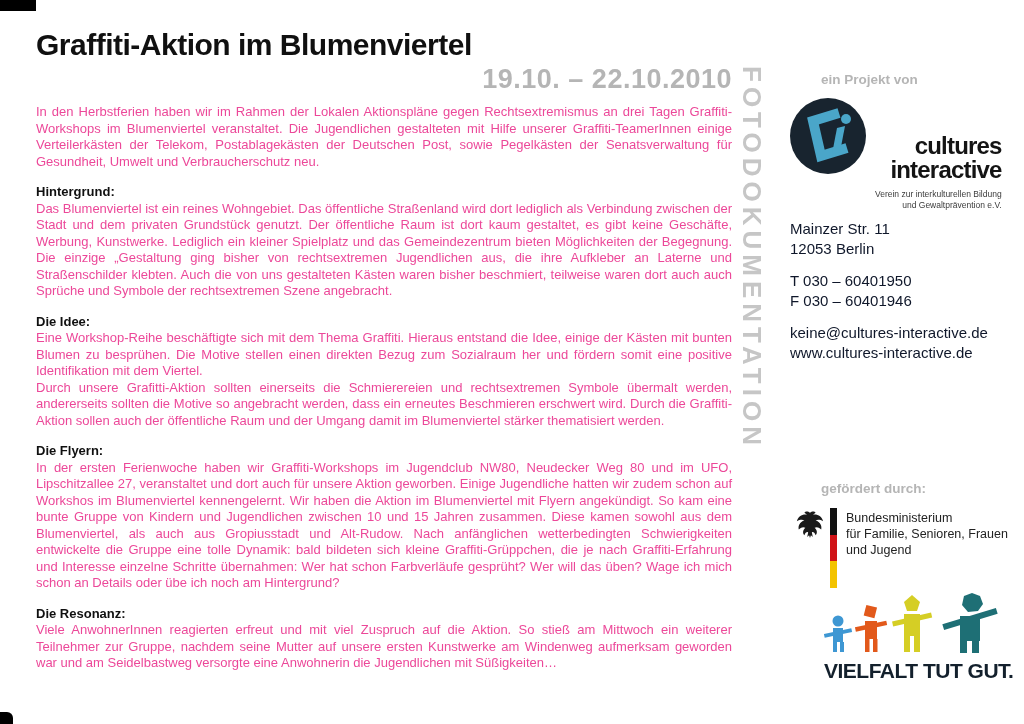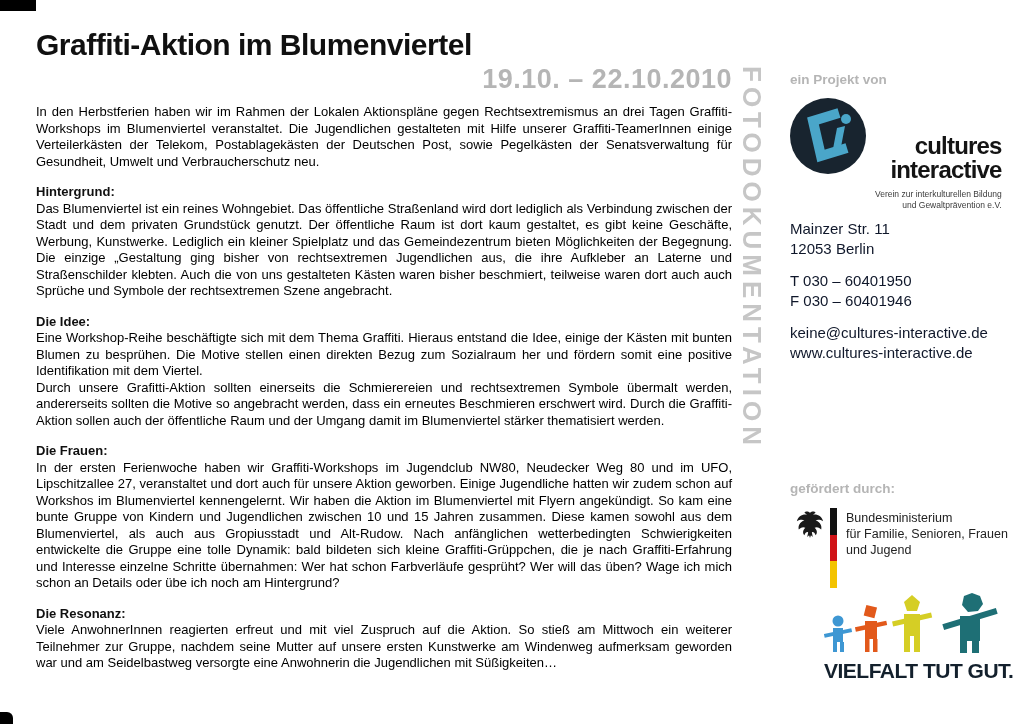--- a/index.html
+++ b/index.html
@@ -12,31 +12,31 @@
   .crop-mark.bl{left:0;top:712px;width:13px;height:12px;border-radius:0 6px 0 0;}
 
   
   .main{position:absolute;left:36px;top:28px;width:696px;}
   .page-title{font-size:30px;font-weight:bold;color:#101010;margin:0;letter-spacing:-0.5px;}
   .date-range{text-align:right;font-size:27px;font-weight:bold;color:#b5b5b5;margin-top:2px;letter-spacing:0.5px;}
   .body-text{margin-top:9px;}
   .body-text section{margin-top:14px;}
   .body-text section.first{margin-top:4px;}
   .sec-heading{font-size:13px;font-weight:bold;line-height:16.5px;color:#101010;}
-  .para{font-size:13px;line-height:16.5px;text-align:justify;margin:0;color:#000000;}
+  .para{font-size:13px;line-height:16.5px;text-align:justify;margin:0;color:#ec4899;}
 
   
   .watermark{
     position:absolute;left:736px;top:66px;height:420px;
     writing-mode:vertical-rl;font-size:26px;font-weight:bold;color:#c6c6c6;letter-spacing:5px;
   }
 
   
   .sidebar-top{position:absolute;left:790px;top:72px;width:222px;}
-  .muted-label{font-size:13.5px;font-weight:bold;color:#b5b5b5;}
+  .muted-label{font-size:13.5px;font-weight:bold;color:#b5b5b5;margin-left:31px;}
   .ci-row{display:flex;margin-top:11px;text-align:right;}
   .ci-circle{width:76px;height:76px;border-radius:50%;background:#18242f;flex:0 0 auto;position:relative;}
   .ci-circle svg{position:absolute;left:0;top:0;}
   .ci-textblock{margin-left:9px;margin-top:36px;}
   .ci-name{font-size:24px;font-weight:bold;line-height:24px;color:#141414;letter-spacing:-0.8px;}
   .ci-sub{font-size:8.5px;line-height:11px;color:#3b3b3b;margin-top:7px;}
   .contact{font-size:15px;font-weight:normal;line-height:20px;color:#0f172a;}
   .contact.addr{margin-top:8px;}
   .contact.phones{margin-top:12px;}
   .contact.links{margin-top:12px;}
@@ -74,21 +74,21 @@
       <p class="para">Das Blumenviertel ist ein reines Wohngebiet. Das öffentliche Straßenland wird dort lediglich als Verbindung zwischen der Stadt und dem privaten Grundstück genutzt. Der öffentliche Raum ist dort kaum gestaltet, es gibt keine Geschäfte, Werbung, Kunstwerke. Lediglich ein kleiner Spielplatz und das Gemeindezentrum bieten Möglichkeiten der Begegnung. Die einzige „Gestaltung ging bisher von rechtsextremen Jugendlichen aus, die ihre Aufkleber an Laterne und Straßenschilder klebten. Auch die von uns gestalteten Kästen waren bisher beschmiert, teilweise waren dort auch auch Sprüche und Symbole der rechtsextremen Szene angebracht.</p>
     </section>
 
     <section>
       <div class="sec-heading">Die Idee:</div>
       <p class="para">Eine Workshop-Reihe beschäftigte sich mit dem Thema Graffiti. Hieraus entstand die Idee, einige der Kästen mit bunten Blumen zu besprühen. Die Motive stellen einen direkten Bezug zum Sozialraum her und fördern somit eine positive Identifikation mit dem Viertel.</p>
       <p class="para">Durch unsere Grafitti-Aktion sollten einerseits die Schmierereien und rechtsextremen Symbole übermalt werden, andererseits sollten die Motive so angebracht werden, dass ein erneutes Beschmieren erschwert wird. Durch die Graffiti-Aktion sollen auch der öffentliche Raum und der Umgang damit im Blumenviertel stärker thematisiert werden.</p>
     </section>
 
     <section>
-      <div class="sec-heading">Die Frauen:</div>
+      <div class="sec-heading">Die Flyern:</div>
       <p class="para">In der ersten Ferienwoche haben wir Graffiti-Workshops im Jugendclub NW80, Neudecker Weg 80 und im UFO, Lipschitzallee 27, veranstaltet und dort auch für unsere Aktion geworben. Einige Jugendliche hatten wir zudem schon auf Workshos im Blumenviertel kennengelernt. Wir haben die Aktion im Blumenviertel mit Flyern angekündigt. So kam eine bunte Gruppe von Kindern und Jugendlichen zwischen 10 und 15 Jahren zusammen. Diese kamen sowohl aus dem Blumenviertel, als auch aus Gropiusstadt und Alt-Rudow. Nach anfänglichen wetterbedingten Schwierigkeiten entwickelte die Gruppe eine tolle Dynamik: bald bildeten sich kleine Graffiti-Grüppchen, die je nach Graffiti-Erfahrung und Interesse einzelne Schritte übernahmen: Wer hat schon Farbverläufe gesprüht? Wer will das üben? Wage ich mich schon an Details oder übe ich noch am Hintergrund?</p>
     </section>
 
     <section>
       <div class="sec-heading">Die Resonanz:</div>
       <p class="para">Viele AnwohnerInnen reagierten erfreut und mit viel Zuspruch auf die Aktion. So stieß am Mittwoch ein weiterer Teilnehmer zur Gruppe, nachdem seine Mutter auf unsere ersten Kunstwerke am Windenweg aufmerksam geworden war und am Seidelbastweg versorgte eine Anwohnerin die Jugendlichen mit Süßigkeiten…</p>
     </section>
   </div>
 </div>
 

